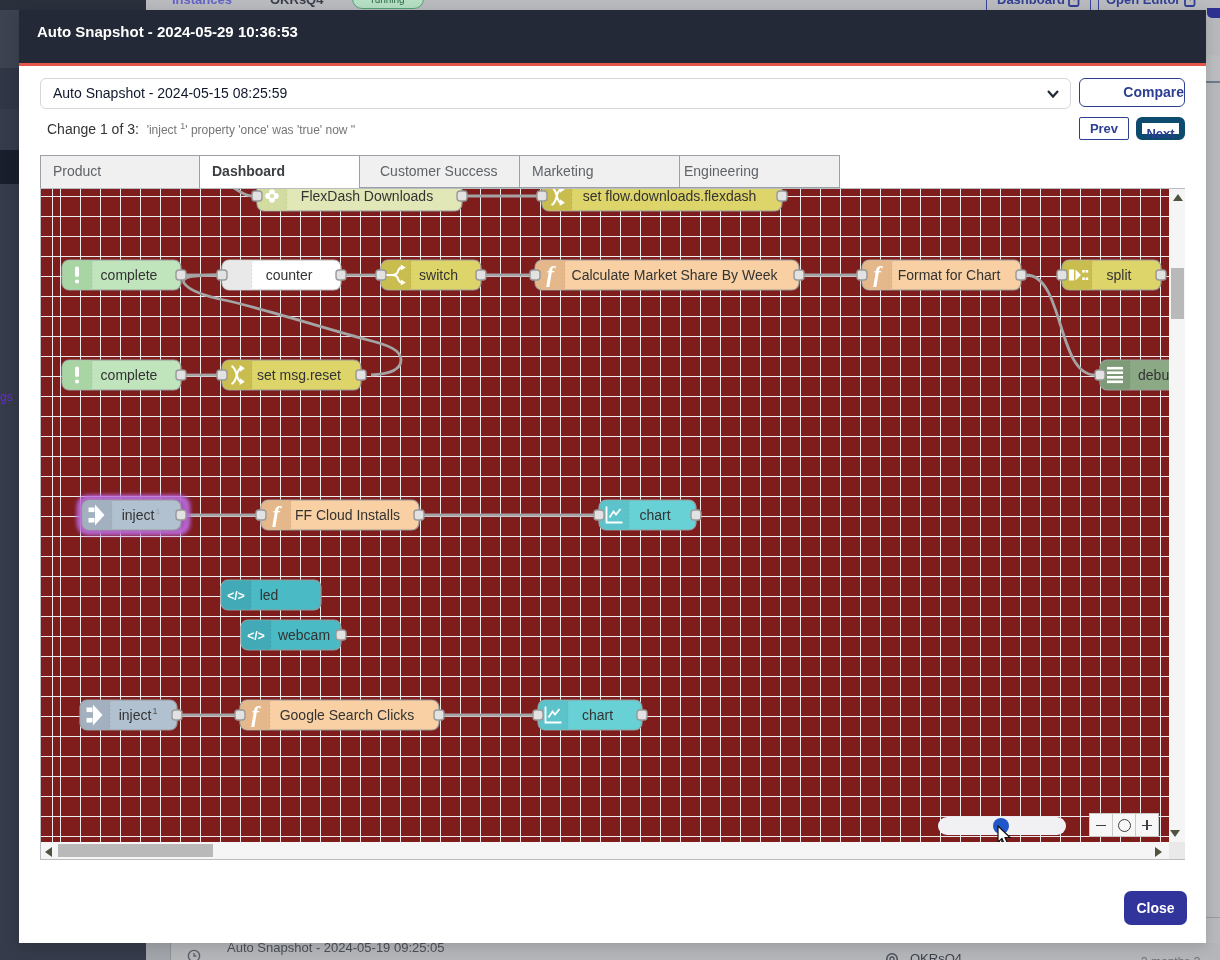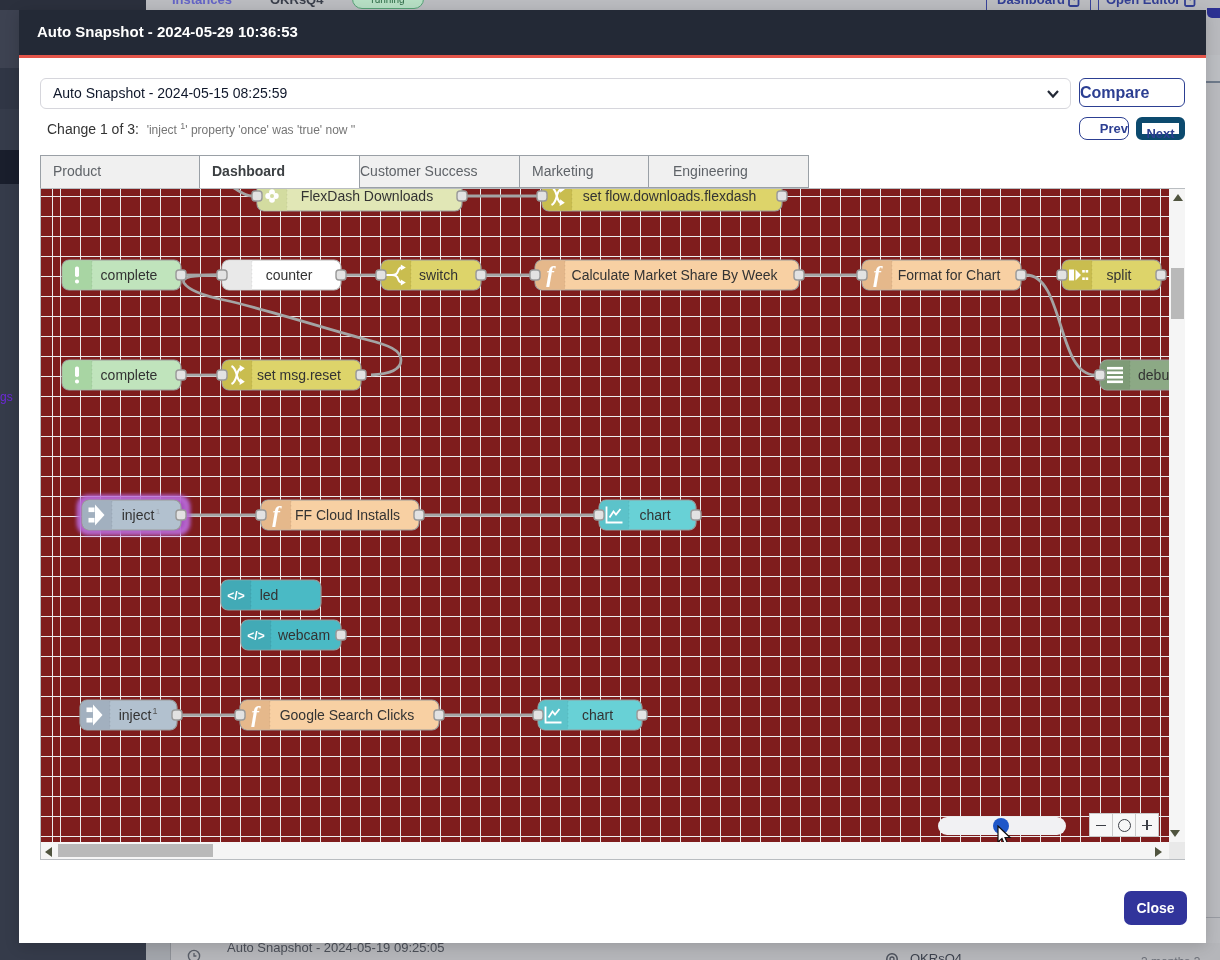--- a/index.html
+++ b/index.html
@@ -54,43 +54,43 @@
       <circle cx="8" cy="8" r="2" fill="none" stroke="#4b505b" stroke-width="1.3"></circle>
     </svg>
   <span class="abs" style="left:764px;top:8px;font-size:13px;color:#3c414d">OKRsQ4</span>
   <span class="abs" style="left:995px;top:12px;font-size:12px;color:#6b6f78">3 months 3 weeks 4 d</span>
 </div>
 <div class="abs" style="left:146px;top:943px;width:24px;height:17px;background:#a2a5ab"></div>
 <div class="abs" style="left:170px;top:943px;width:1px;height:17px;background:#8d9096"></div>
 
 <div class="abs" style="left:19px;top:10px;width:1187px;height:933px;background:#fff;box-shadow:0 3px 14px rgba(0,0,0,0.16)">
 
-  <div class="abs" style="left:0;top:0;width:1187px;height:48px;background:#232936;border-bottom:3px solid #e4554a">
+  <div class="abs" style="left:0;top:0;width:1187px;height:56px;background:#232936;border-bottom:3px solid #e4554a">
     <span style="position:absolute;left:18px;top:13px;font-size:15px;font-weight:bold;color:#fff">Auto Snapshot - 2024-05-29 10:36:53</span>
   </div>
 
   <div class="abs" style="left:21px;top:68px;width:1031px;height:31px;border:1px solid #d6d6dc;border-radius:6px;background:#fff">
     <span style="position:absolute;left:12px;top:6px;font-size:14px;color:#0f172a">Auto Snapshot - 2024-05-15 08:25:59</span>
     <svg style="position:absolute;right:10px;top:9px" width="14" height="12">
         <path d="M2 3 L7 8.5 L12 3" fill="none" stroke="#232936" stroke-width="2.2"></path>
       </svg>
   </div>
 
-  <div class="abs" style="left:1060px;top:68px;width:106px;height:29px;border:1px solid #2c3f92;border-radius:6px;background:#fff;color:#2c3f92;font-size:16px;font-weight:bold;text-align:left;line-height:27px">Compare</div>
+  <div class="abs" style="left:1060px;top:68px;width:106px;height:29px;border:1px solid #2c3f92;border-radius:6px;background:#fff;color:#2c3f92;font-size:14px;font-weight:bold;text-align:right;line-height:27px">Compare</div>
 
   <div class="abs" style="left:28px;top:111px;height:20px;font-size:14px;color:#333">Change 1 of 3:&nbsp; <span style="font-size:12px;color:#757575">'inject <sup style="font-size:9px">1</sup>' property 'once' was 'true' now ''</span></div>
-  <div class="abs" style="left:1060px;top:107px;width:50px;height:23px;border:1px solid #2c3f92;border-radius:8px;background:#fff;color:#2c3f92;font-size:13px;font-weight:bold;text-align:right;line-height:21px">Prev</div>
+  <div class="abs" style="left:1060px;top:107px;width:50px;height:23px;border:1px solid #2c3f92;border-radius:2px;background:#fff;color:#2c3f92;font-size:13px;font-weight:bold;text-align:center;line-height:21px">Prev</div>
   <div class="abs" style="left:1117px;top:107px;width:49px;height:23px;border:6px solid #0c4a6e;border-radius:6px;background:#fff;color:#2c3f92;font-size:13px;font-weight:bold;text-align:center;line-height:21px">Next</div>
 
   <div class="abs" style="left:21px;top:145px;height:33px">
     <div class="abs" style="left:0;top:0;width:160px;height:45px;background:#f0f0f0;border:1px solid #9aa0a6;font-size:14px;color:#5f6368;line-height:31px;padding-left:12px">Product</div>
     <div class="abs" style="left:159px;top:0;width:161px;height:34px;background:#fff;border:1px solid #9aa0a6;border-bottom:none;font-size:14px;font-weight:bold;color:#3c4043;line-height:31px;padding-left:12px">Dashboard</div>
-    <div class="abs" style="left:319px;top:0;width:161px;height:33px;background:#f0f0f0;border:1px solid #9aa0a6;font-size:14px;color:#5f6368;line-height:31px;padding-left:0">Customer Success</div>
+    <div class="abs" style="left:319px;top:0;width:161px;height:33px;background:#f0f0f0;border:1px solid #9aa0a6;font-size:14px;color:#5f6368;line-height:31px;padding-left:20px">Customer Success</div>
     <div class="abs" style="left:479px;top:0;width:161px;height:33px;background:#f0f0f0;border:1px solid #9aa0a6;font-size:14px;color:#5f6368;line-height:31px;padding-left:12px">Marketing</div>
-    <div class="abs" style="left:608px;top:0;width:161px;height:33px;background:#f0f0f0;border:1px solid #9aa0a6;font-size:14px;color:#5f6368;line-height:31px;padding-left:24px">Engineering</div>
+    <div class="abs" style="left:639px;top:0;width:161px;height:33px;background:#f0f0f0;border:1px solid #9aa0a6;font-size:14px;color:#5f6368;line-height:31px;padding-left:4px">Engineering</div>
   </div>
 
   <div class="abs" style="left:21px;top:178px;width:1145px;height:672px;border:1px solid #b9bdc1;background:#7f1d1d">
 
     <div class="abs" style="left:0;top:0;width:1128px;height:654px;overflow:hidden;background-image:repeating-linear-gradient(to right, #ececec 0px, #ececec 1px, transparent 1px, transparent 20px),repeating-linear-gradient(to bottom, #ececec 0px, #ececec 1px, transparent 1px, transparent 20px);background-position:19px 7px;">
 <svg width="1128" height="654" viewBox="41 189 1128 654" style="position:absolute;left:0;top:0" font-family="Liberation Sans, sans-serif">
 <defs>
             <filter id="glow" x="-60%" y="-60%" width="220%" height="220%">
               <feGaussianBlur stdDeviation="2.2"></feGaussianBlur>
             </filter>

